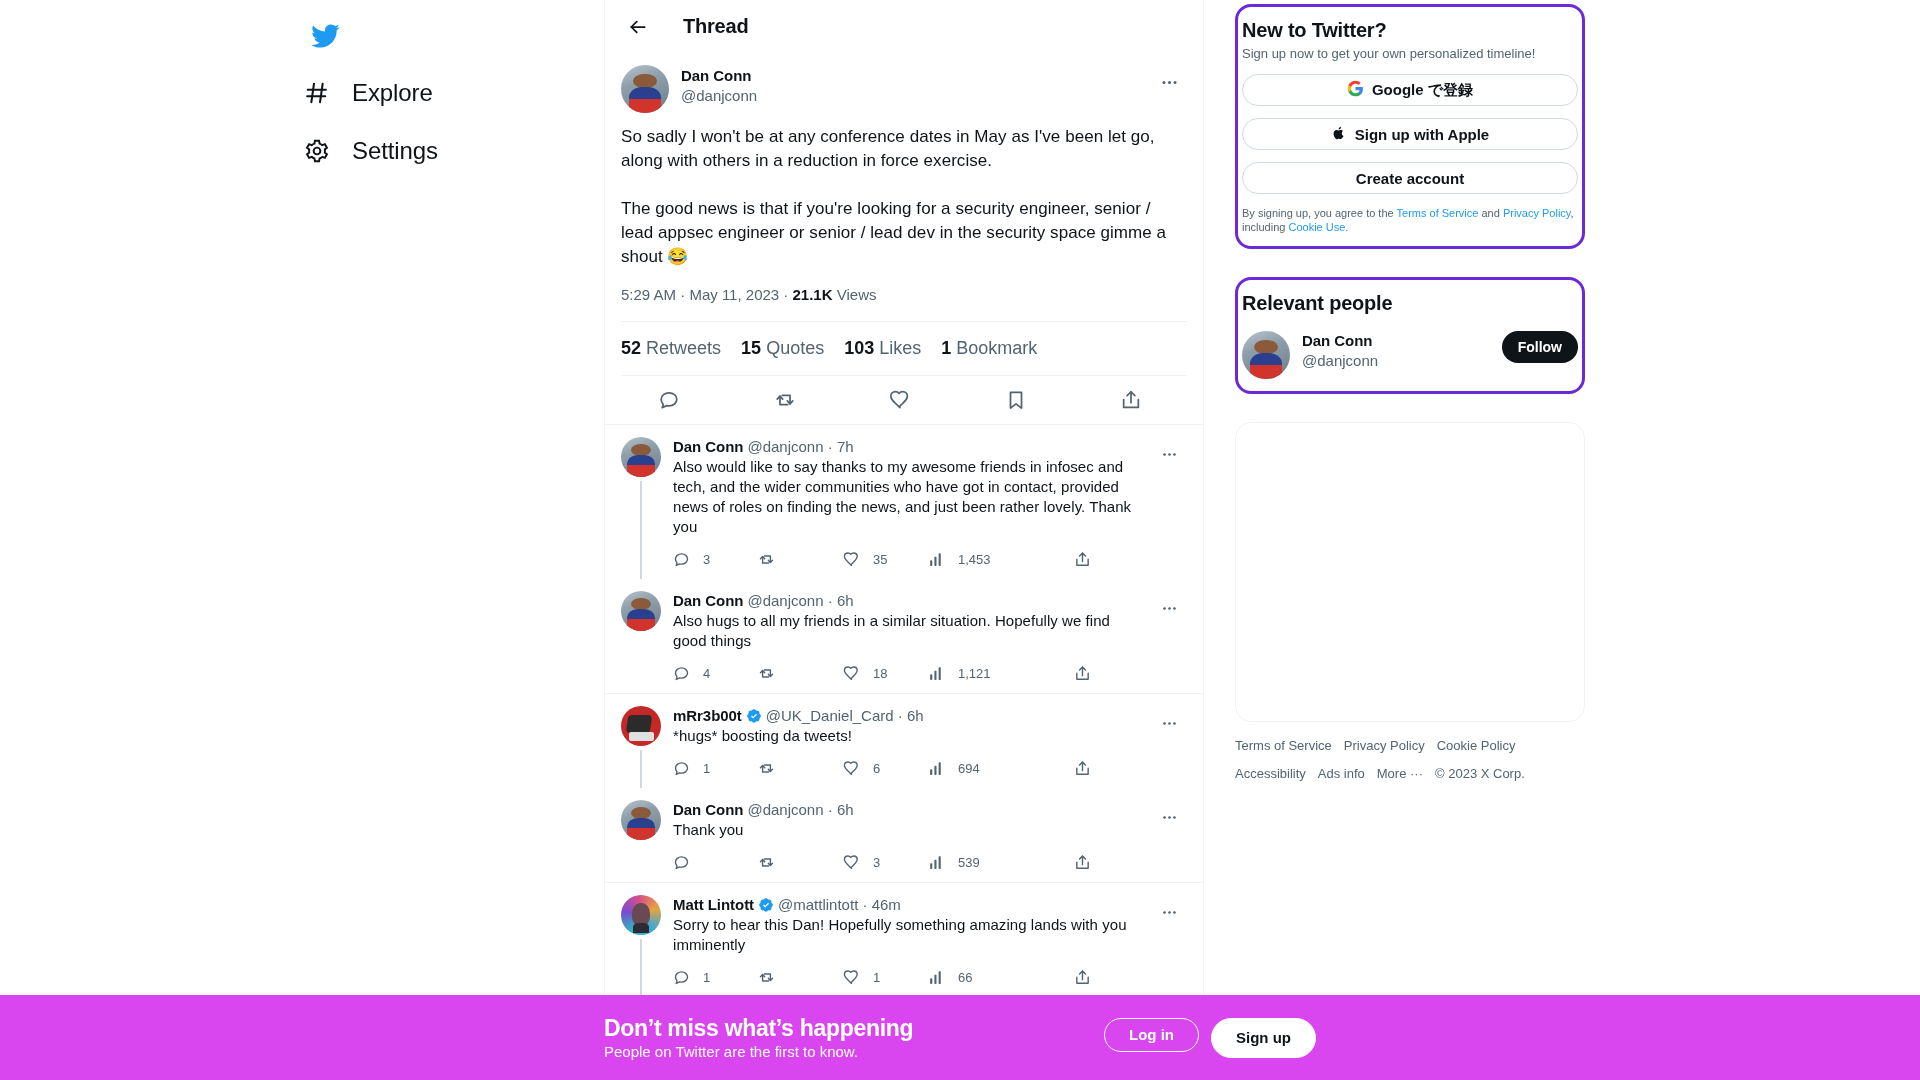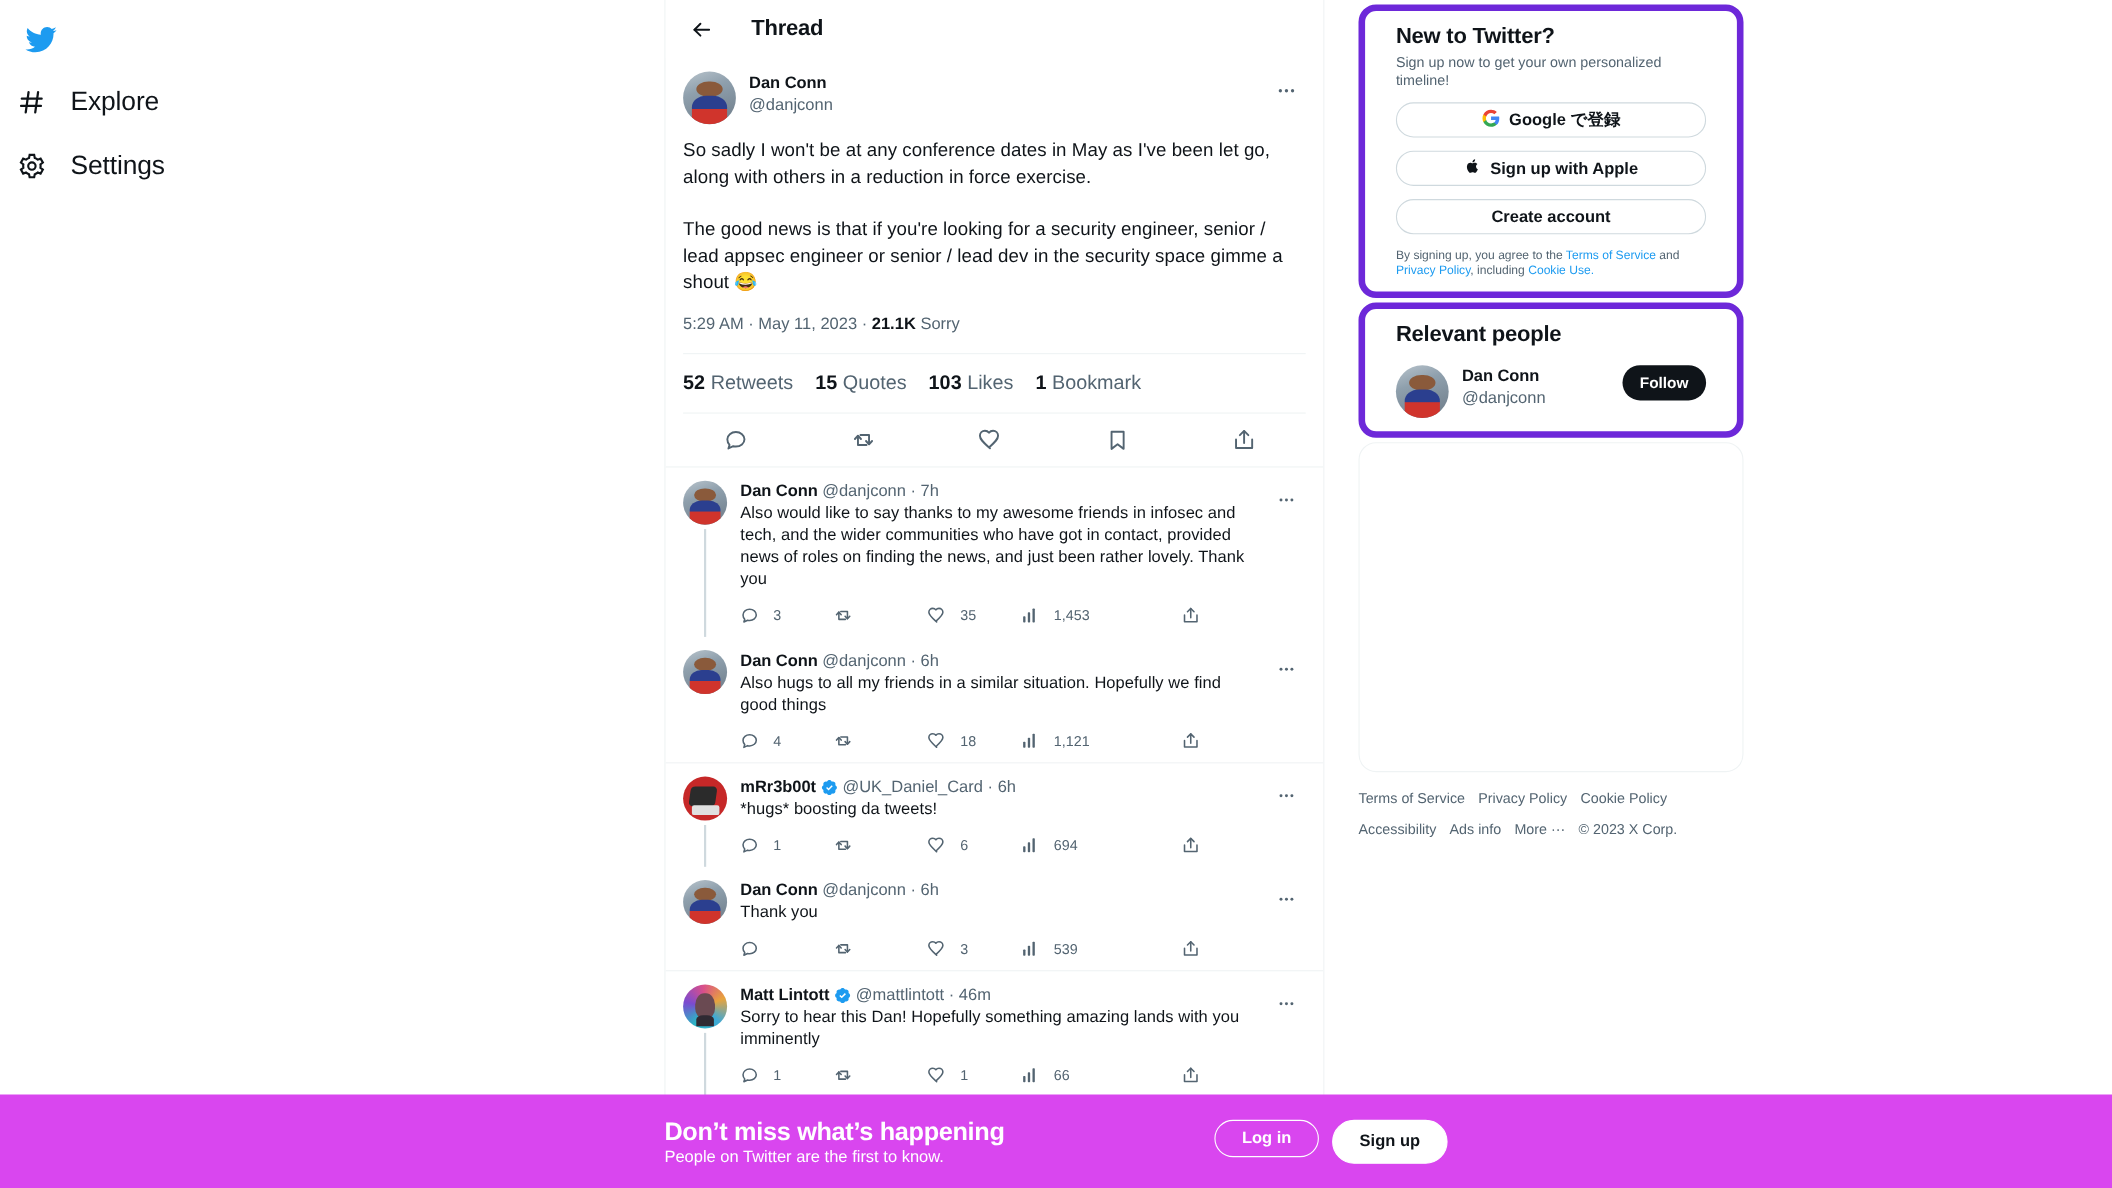--- a/index.html
+++ b/index.html
@@ -8,21 +8,21 @@
     background: #ffffff;
     font-family: "Liberation Sans", sans-serif;
     color: #0f1419;
     overflow: hidden;
   }
   .app { display: flex; width: 1920px; height: 1080px; position: relative; }
 
   
   .sidebar {
     width: 604px; flex: none;
-    display: flex; flex-direction: column; 
+    display: flex; flex-direction: column; align-items: flex-end;
     padding-top: 8px; padding-right: 24px;
   }
   .sidebar-inner { width: 292px; }
   .logo-row { height: 56px; display: flex; align-items: center; padding-left: 12px; }
   .logo-btn {
     width: 50px; height: 50px; border-radius: 50%;
     display: flex; align-items: center; justify-content: center;
   }
   .nav-item {
     display: flex; align-items: center; gap: 20px;
@@ -111,21 +111,21 @@
     height: 44px; border-radius: 22px; background: #eff3f4;
     display: flex; align-items: center; gap: 12px; padding: 0 16px;
     margin-bottom: 12px;
   }
   .search-input {
     border: none; background: transparent; outline: none;
     font-size: 15px; color: #0f1419; width: 100%;
     font-family: "Liberation Sans", sans-serif;
   }
   .search-input::placeholder { color: #536471; }
-  .card { border: 6px solid #6d28d9; border-radius: 16px; padding: 12px 28px; margin-bottom: 4px; }
+  .card { border: 3px solid #6d28d9; border-radius: 16px; padding: 12px 4px; margin-bottom: 28px; }
   .card-title { font-size: 20px; font-weight: bold; letter-spacing: -0.2px; margin-bottom: 4px; }
   .card-sub { font-size: 13px; color: #536471; line-height: 16px; margin-bottom: 12px; }
   .oauth-btn {
     height: 32px; border-radius: 16px; border: 1px solid #cfd9de;
     display: flex; align-items: center; justify-content: center; gap: 8px;
     font-size: 15px; font-weight: bold; margin-bottom: 12px; cursor: pointer;
     background: #fff; color: #0f1419;
   }
   .oauth-btn.google { font-weight: bold; }
   .legal { font-size: 11px; color: #536471; line-height: 14px; }
@@ -263,21 +263,21 @@
       </div>
 
       <div class="focal-text">So sadly I won't be at any conference dates in May as I've been let go, along with others in a reduction in force exercise.
 
 The good news is that if you're looking for a security engineer, senior / lead appsec engineer or senior / lead dev in the security space gimme a shout 😂</div>
 
       <div class="focal-meta">
         <span>5:29 AM</span> ·
         <span>May 11, 2023</span> ·
         <b>21.1K</b>
-        <span>Sorry</span>
+        <span>Views</span>
       </div>
 
       <div class="hr"></div>
 
       <div class="stats-row">
         <span class="stat-item">
           <b>52</b>
           <span>Retweets</span>
         </span>
         <span class="stat-item">

